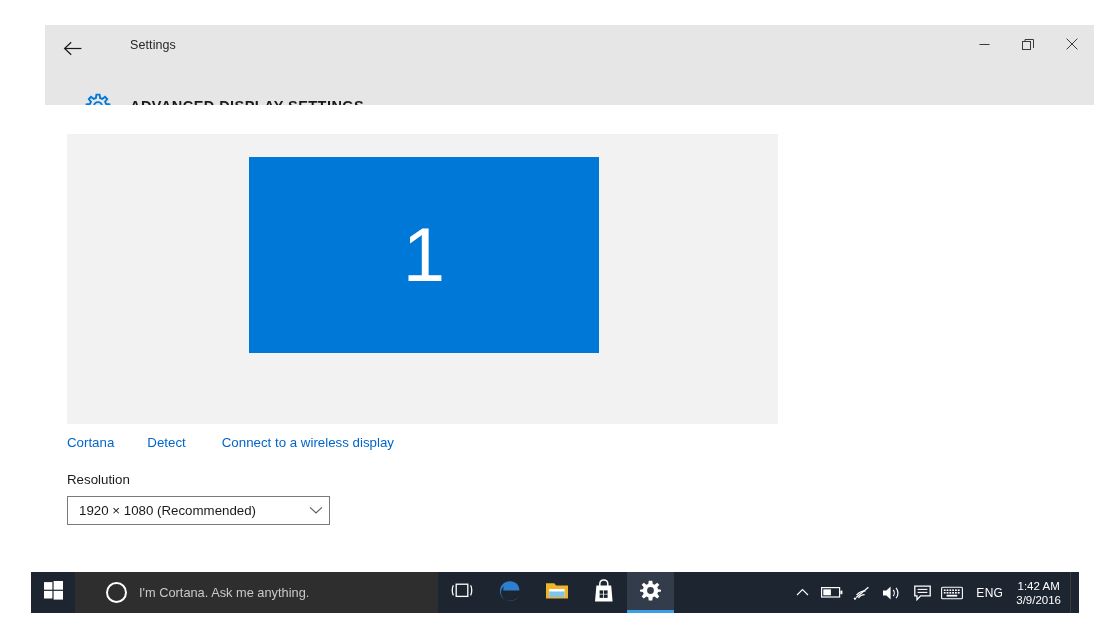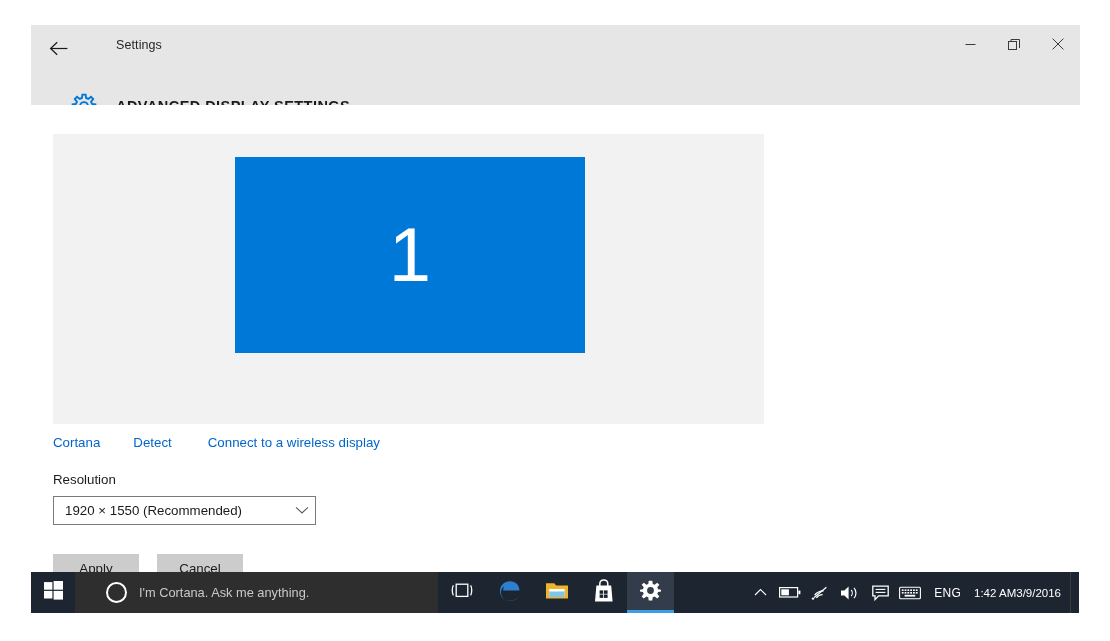--- a/index.html
+++ b/index.html
@@ -15,21 +15,21 @@
   #screen {
     position: relative;
     width: 1110px;
     height: 641px;
     background: #ffffff;
   }
 
   
   #settings-window {
     position: absolute;
-    left: 31px;
+    left: 45px;
     top: 25px;
     width: 1049px;
     height: 540px;
     background: #ffffff;
   }
 
   .titlebar {
     position: absolute;
     left: 0; top: 0;
     width: 1049px;
@@ -292,21 +292,21 @@
     padding: 0 9px;
     letter-spacing: 0.3px;
   }
   .tray-clock {
     color: #ffffff;
     font-size: 11.5px;
     line-height: 14px;
     text-align: center;
     padding: 0 9px 0 4px;
     display: flex;
-    flex-direction: row;
+    flex-direction: column;
     align-items: center;
     justify-content: center;
   }
   .show-desktop {
     width: 6px;
     height: 41px;
     border-left: 1px solid #3c3c3c;
   }
 </style>
 </head>
@@ -369,32 +369,28 @@
 
       <div class="links-row">
         <span class="link">Cortana</span>
         <span class="link gap1">Detect</span>
         <span class="link gap2">Connect to a wireless display</span>
       </div>
 
       <div class="section-label">Resolution</div>
 
       <div class="resolution-dropdown">
-        <span class="resolution-value">1920 × 1550 (Recommended)</span>
+        <span class="resolution-value">1920 × 1080 (Recommended)</span>
         <span class="dropdown-chevron">
           <svg width="14" height="9" viewBox="0 0 14 9">
             <path d="M1 1.3 L7 7 L13 1.3" fill="none" stroke="#5a5a5a" stroke-width="1.1"></path>
           </svg>
         </span>
       </div>
 
-      <div class="button-row">
-        <div class="win-button">Apply</div>
-        <div class="win-button second">Cancel</div>
-      </div>
 
     </div>
   </div>
 
   <div id="taskbar">
 
     <div class="start-button">
       <span>
         <svg width="19" height="19" viewBox="0 0 19 19">
           <rect x="0" y="1.1" width="8.4" height="7.6" fill="#ffffff"></rect>

